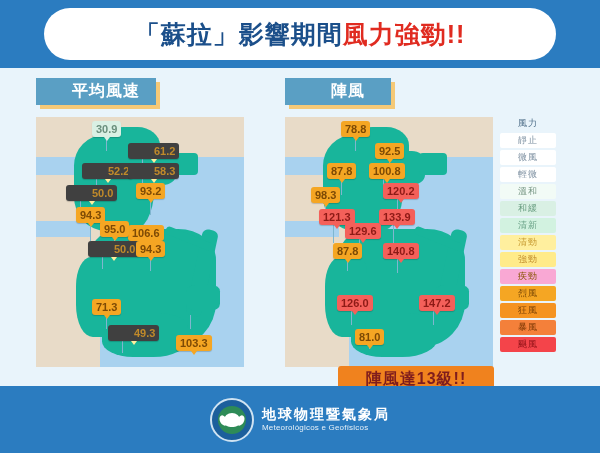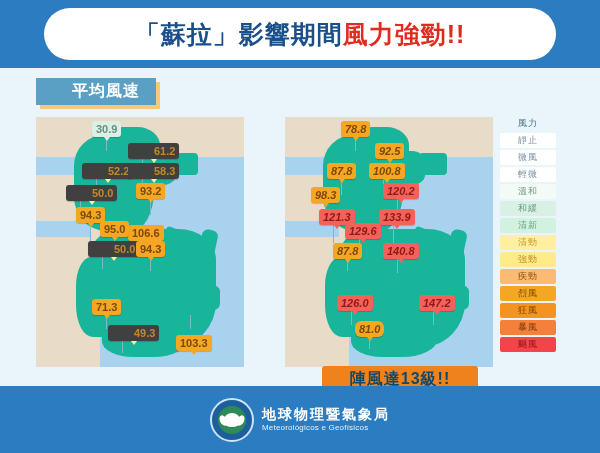--- a/index.html
+++ b/index.html
@@ -45,21 +45,21 @@
   }
   #tab-avg{left:36px;top:78px;width:100px;}
   #tab-gust{left:285px;top:78px;width:86px;}
 
   
   .map-card{
     position:absolute;top:117px;height:250px;
     background:#a9d2ef;overflow:hidden;
   }
   #map-avg{left:36px;width:208px;}
-  #map-gust{left:285px;width:208px;font-style:italic;}
+  #map-gust{left:285px;width:208px;}
 
   .water{position:absolute;inset:0;background:#a9d2ef;}
   .mainland{
     position:absolute;left:-6px;top:-4px;width:70px;height:258px;
     background:#e8dbc8;
   }
   .mainland2{
     position:absolute;left:38px;top:-4px;width:180px;height:44px;
     background:#e8dbc8;
   }
@@ -141,22 +141,22 @@
   .b-orange{background:#f5a623;color:#7d4a05;}
   .b-orange::after{color:#f5a623;}
   .b-red{background:#f4605a;color:#8e1a16;}
   .b-red::after{color:#f4605a;}
   .stem{
     position:absolute;width:1px;background:#7fb6cf;
   }
 
   
   #gust-banner{
-    position:absolute;left:322px;top:366px;width:156px;height:26px;
-    background:#f0821e;color:#0c4a6e;border-radius:3px;
+    position:absolute;left:338px;top:366px;width:156px;height:26px;
+    background:#f0821e;color:#7f1d1d;border-radius:3px;
     font-size:16px;font-weight:bold;
     display:flex;align-items:center;justify-content:center;
     letter-spacing:1px;
   }
 
   
   #legend{
     position:absolute;left:500px;top:117px;width:56px;height:250px;
   }
   .lg-head{
@@ -210,20 +210,21 @@
 
   <div class="title-pill">
     <div class="title-text">
       <span>「蘇拉」影響期間</span><span class="red">風力強勁!!</span>
     </div>
   </div>
 
   <div class="body-panel"></div>
 
   <div class="tab" id="tab-avg">平均風速</div>
+  <div class="tab" id="tab-gust">陣風</div>
 
   <div class="map-card" id="map-avg">
     <div class="water"></div>
     <div class="mainland"></div>
     <div class="mainland2"></div>
     <div class="mainland3"></div>
     <div class="chan1"></div>
     <div class="chan2"></div>
     <div class="land pen"></div>
     <div class="land pen-b"></div>
@@ -305,38 +306,38 @@
         <div class="bub b-red" style="left: 60px; top: 106px;">129.6</div>
         <div class="stem" style="left: 62px; top: 142px; height: 12px;"></div>
         <div class="bub b-orange" style="left: 48px; top: 126px;">87.8</div>
         <div class="stem" style="left: 112px; top: 142px; height: 14px;"></div>
         <div class="bub b-red" style="left: 98px; top: 126px;">140.8</div>
         <div class="stem" style="left: 66px; top: 194px; height: 14px;"></div>
         <div class="bub b-red" style="left: 52px; top: 178px;">126.0</div>
         <div class="stem" style="left: 148px; top: 194px; height: 14px;"></div>
         <div class="bub b-red" style="left: 134px; top: 178px;">147.2</div>
         <div class="stem" style="left: 84px; top: 220px; height: 12px;"></div>
-        <div class="bub b-orange" style="left: 70px; top: 204px; border-radius: 6px;">81.0</div>
+        <div class="bub b-orange" style="left: 70px; top: 212px;">81.0</div>
       </div>
   </div>
 
   <div id="gust-banner">陣風達13級!!</div>
 
   <div id="legend">
     <div class="lg-head">風力</div>
     <div id="legend-items">
         <div class="lg-item" style="background: rgb(255, 255, 255); color: rgb(124, 143, 160);">靜止</div>
         <div class="lg-item" style="background: rgb(255, 255, 255); color: rgb(124, 143, 160);">微風</div>
         <div class="lg-item" style="background: rgb(255, 255, 255); color: rgb(124, 143, 160);">輕微</div>
         <div class="lg-item" style="background: rgb(242, 251, 246); color: rgb(124, 154, 136);">溫和</div>
         <div class="lg-item" style="background: rgb(217, 240, 228); color: rgb(106, 158, 130);">和緩</div>
         <div class="lg-item" style="background: rgb(210, 242, 224); color: rgb(106, 163, 135);">清新</div>
         <div class="lg-item" style="background: rgb(255, 239, 158); color: rgb(199, 154, 48);">清勁</div>
         <div class="lg-item" style="background: rgb(255, 235, 138); color: rgb(192, 138, 42);">強勁</div>
-        <div class="lg-item" style="background: #fdba74; color: rgb(138, 86, 8);">疾勁</div>
+        <div class="lg-item" style="background: #f9a8d4; color: rgb(138, 86, 8);">疾勁</div>
         <div class="lg-item" style="background: rgb(245, 166, 35); color: rgb(125, 74, 5);">烈風</div>
         <div class="lg-item" style="background: rgb(245, 147, 33); color: rgb(125, 66, 5);">狂風</div>
         <div class="lg-item" style="background: rgb(244, 128, 58); color: rgb(125, 56, 5);">暴風</div>
         <div class="lg-item" style="background: rgb(244, 68, 74); color: rgb(142, 16, 22);">颶風</div>
       </div>
   </div>
 
   <div class="footer">
     <div class="logo">
       <div class="logo-inner">

